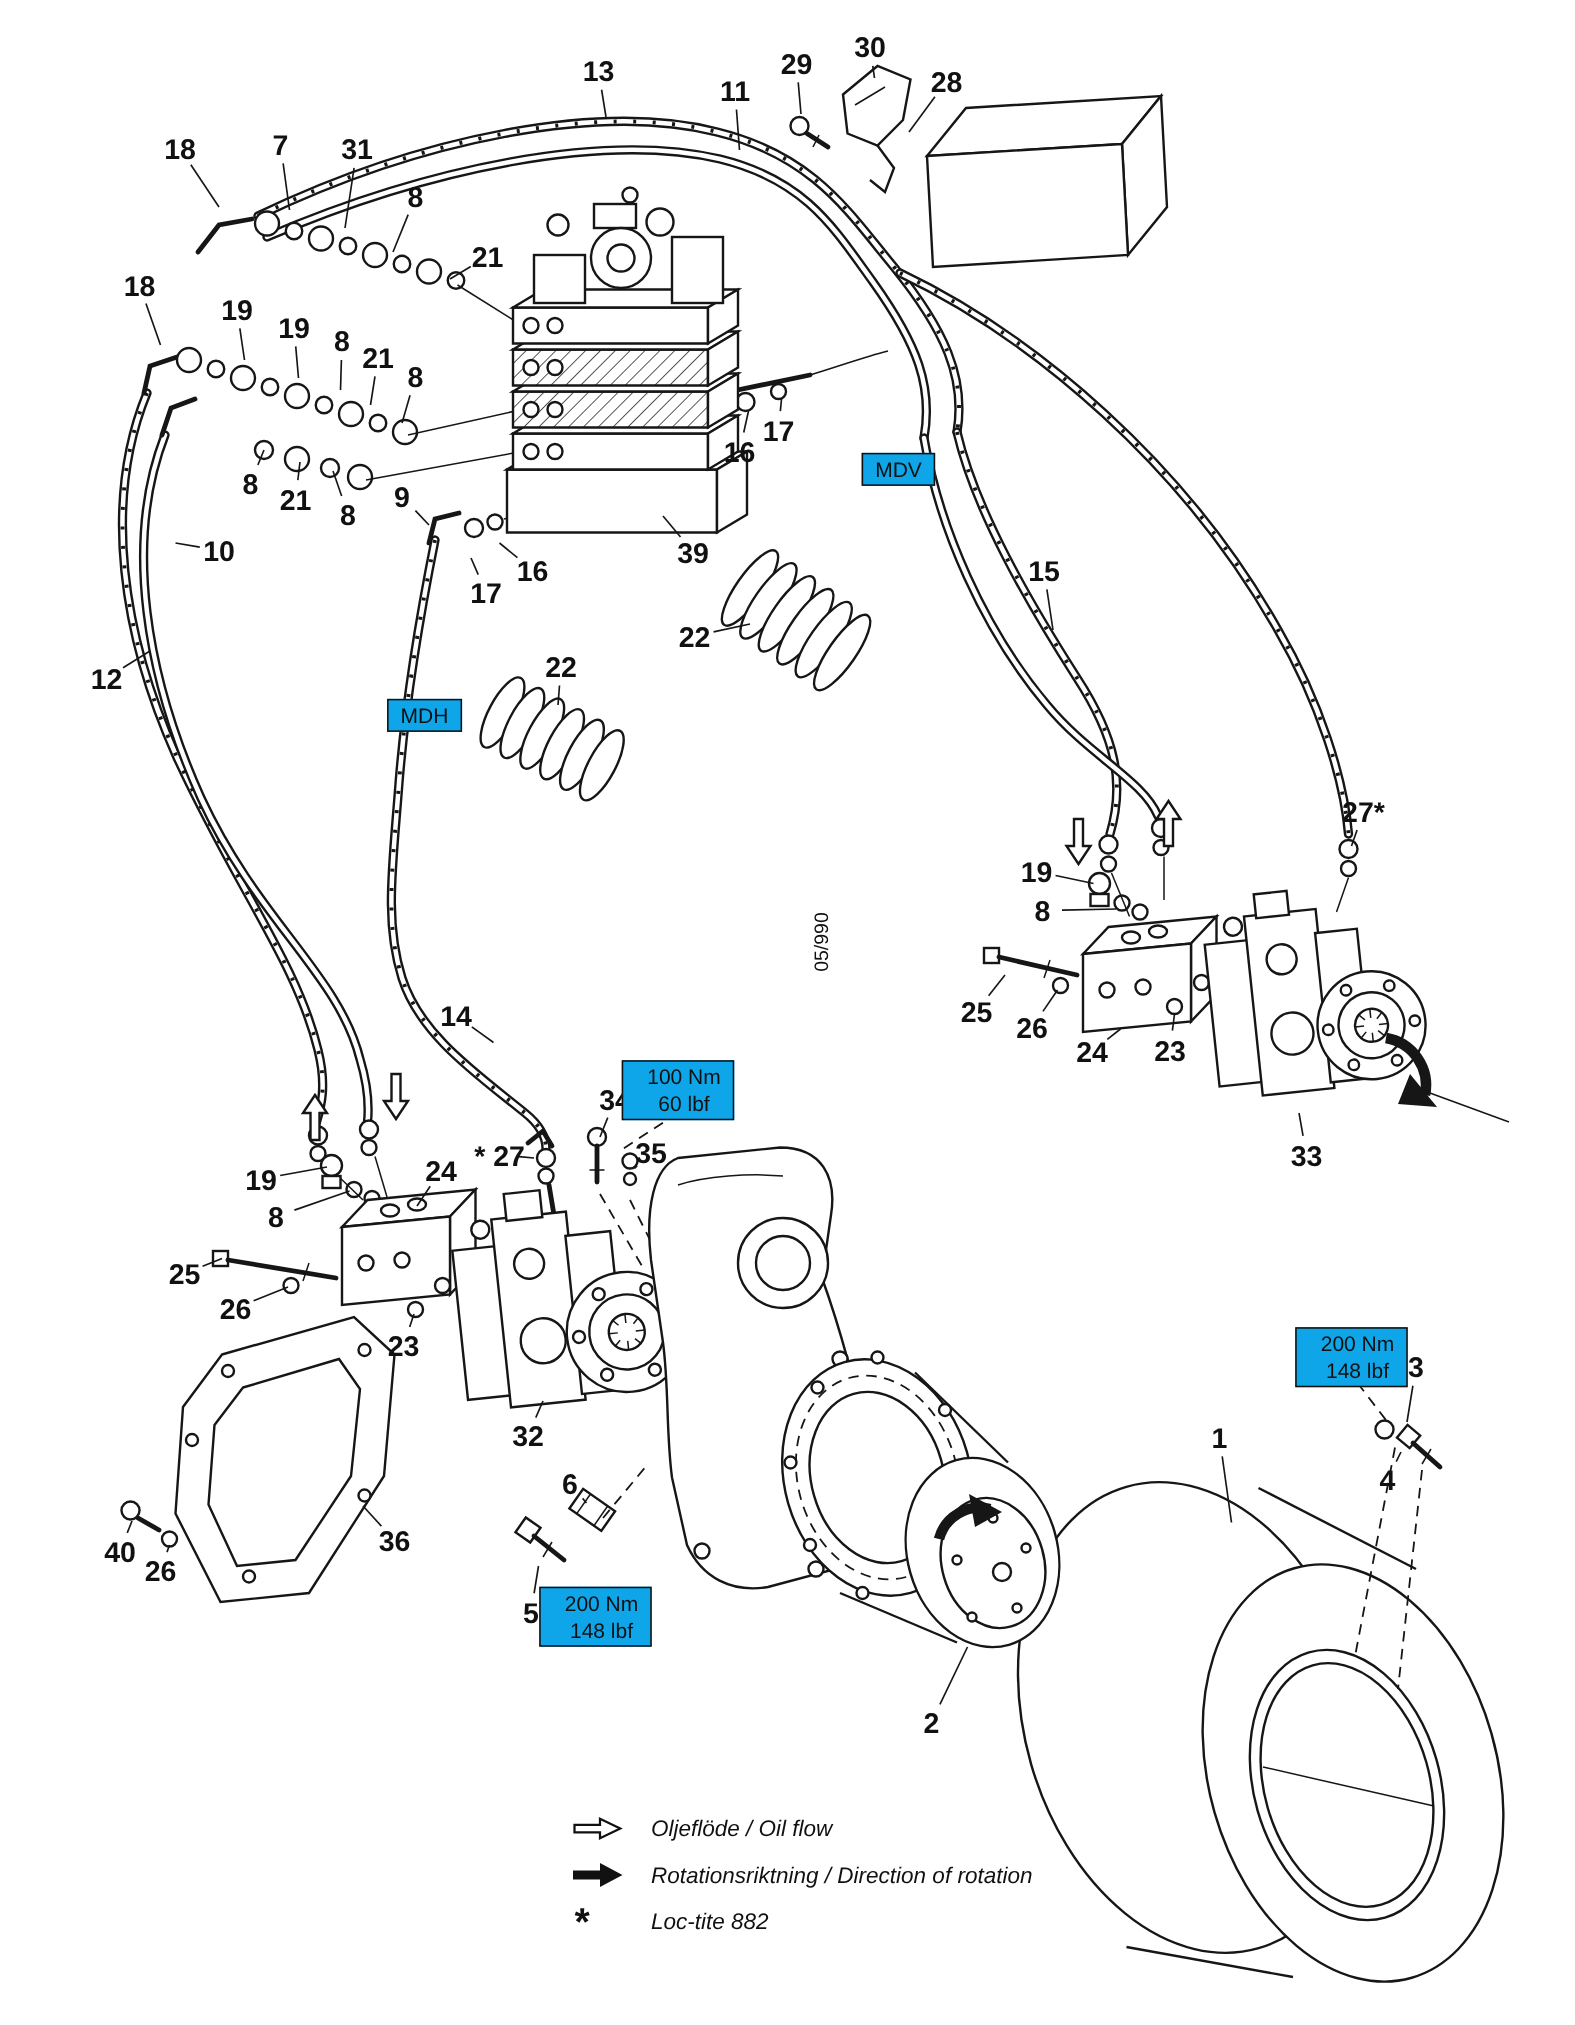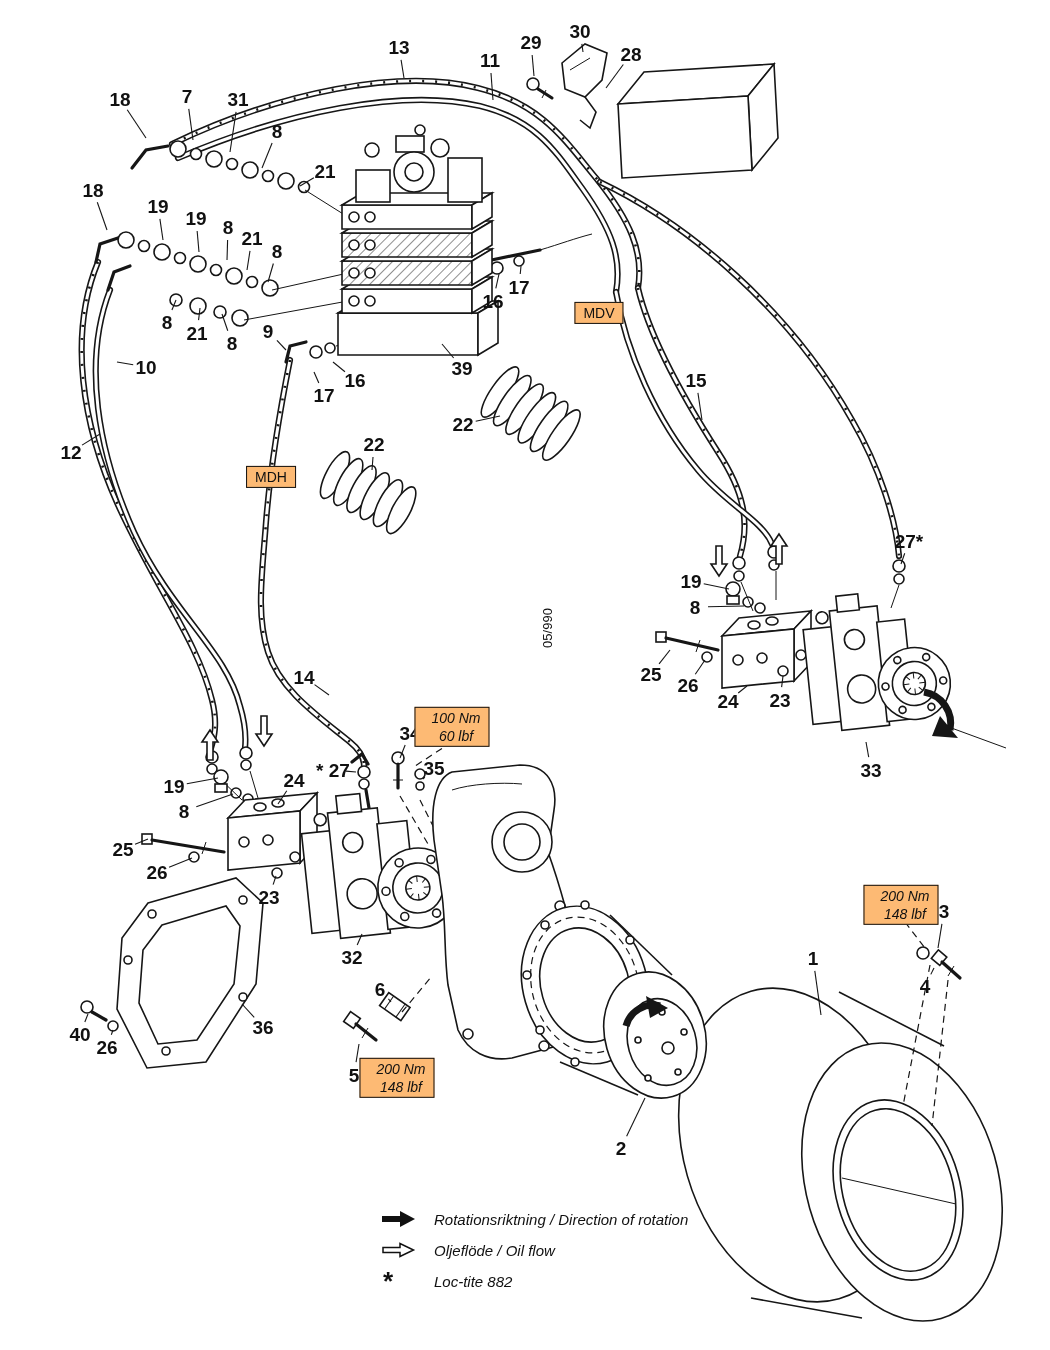--- a/index.html
+++ b/index.html
@@ -12,24 +12,24 @@
   .fb{fill:#161616;stroke:none;}
   .hatch{fill:url(#hatch);stroke:#161616;stroke-width:1.6;}
   .pipe{fill:none;stroke:#161616;stroke-width:3.2;stroke-linecap:round;}
   .hoseO{fill:none;stroke:#161616;stroke-width:6.2;stroke-linecap:round;}
   .hoseI{fill:none;stroke:#fff;stroke-width:3;stroke-linecap:round;}
   .hoseT{fill:none;stroke:#161616;stroke-width:2.6;stroke-dasharray:2 11;stroke-linecap:butt;}
   .dash{fill:none;stroke:#161616;stroke-width:1.2;stroke-dasharray:7 5;}
   .leader{stroke:#161616;stroke-width:1.1;}
   .callout{font:bold 19px "Liberation Sans",sans-serif;fill:#111;text-anchor:middle;}
   .vtext{font:13px "Liberation Sans",sans-serif;fill:#111;text-anchor:middle;}
-  .boxed{position:absolute;transform:translate(-50%,-50%);background:#fdba74;border:1.5px solid #111;
+  .boxed{position:absolute;transform:translate(-50%,-50%);background:#0ea5e9;border:1.5px solid #111;
          padding:1px 8px;font:14px "Liberation Sans",sans-serif;color:#111;text-align:center;
          white-space:nowrap;line-height:1.3;z-index:5;}
-  .boxed.it{font-style:italic;padding-left:16px;}
+  .boxed.it{padding-left:16px;}
   #legend{position:absolute;left:382px;top:1206px;display:flex;flex-direction:column;gap:5px;z-index:5;}
   .legend-row{display:flex;align-items:center;gap:16px;height:26px;}
   .legend-text{font:italic 15px "Liberation Sans",sans-serif;color:#111;}
   .legend-icon{width:36px;display:flex;justify-content:flex-start;align-items:center;}
   .legend-star{font:bold italic 26px "Liberation Sans",sans-serif;color:#111;line-height:1;}
 </style>
 </head>
 <body>
 
 <div id="stage">
@@ -535,53 +535,53 @@
         <text x="925" y="993" class="callout">4</text>
         <text x="813" y="965" class="callout">1</text>
         <text x="621" y="1155" class="callout">2</text>
       </g>
 </svg>
 
 <div id="boxes">
       <div class="boxed" style="left: 599px; top: 313px;">
         <div>MDV</div>
       </div>
-      <div class="boxed" style="left: 271px; top: 477px;">
+      <div class="boxed" style="left: 283px; top: 477px;">
         <div>MDH</div>
       </div>
       <div class="boxed it" style="left: 452px; top: 727px;">
         <div>100 Nm</div>
         <div>60 lbf</div>
       </div>
       <div class="boxed it" style="left: 397px; top: 1078px;">
         <div>200 Nm</div>
         <div>148 lbf</div>
       </div>
       <div class="boxed it" style="left: 901px; top: 905px;">
         <div>200 Nm</div>
         <div>148 lbf</div>
       </div>
     </div>
 
 <div id="legend">
   <div class="legend-row">
     <span class="legend-icon">
       <svg width="34" height="16" viewBox="0 0 34 16">
+            <polygon points="1,5.5 18,5.5 18,1.5 31.5,8 18,14.5 18,10.5 1,10.5" fill="#fff" stroke="#111" stroke-width="1.5"></polygon>
+          </svg>
+    </span>
+    <span class="legend-text">Oljeflöde / Oil flow</span>
+  </div>
+  <div class="legend-row">
+    <span class="legend-icon">
+      <svg width="34" height="16" viewBox="0 0 34 16">
             <polygon points="0,5 18,5 18,0 33,8 18,16 18,11 0,11" fill="#111"></polygon>
           </svg>
     </span>
     <span class="legend-text">Rotationsriktning / Direction of rotation</span>
-  </div>
-  <div class="legend-row">
-    <span class="legend-icon">
-      <svg width="34" height="16" viewBox="0 0 34 16">
-            <polygon points="1,5.5 18,5.5 18,1.5 31.5,8 18,14.5 18,10.5 1,10.5" fill="#fff" stroke="#111" stroke-width="1.5"></polygon>
-          </svg>
-    </span>
-    <span class="legend-text">Oljeflöde / Oil flow</span>
   </div>
   <div class="legend-row">
     <span class="legend-icon">
       <span class="legend-star">*</span>
     </span>
     <span class="legend-text">Loc-tite 882</span>
   </div>
 </div>
 </div>
 

